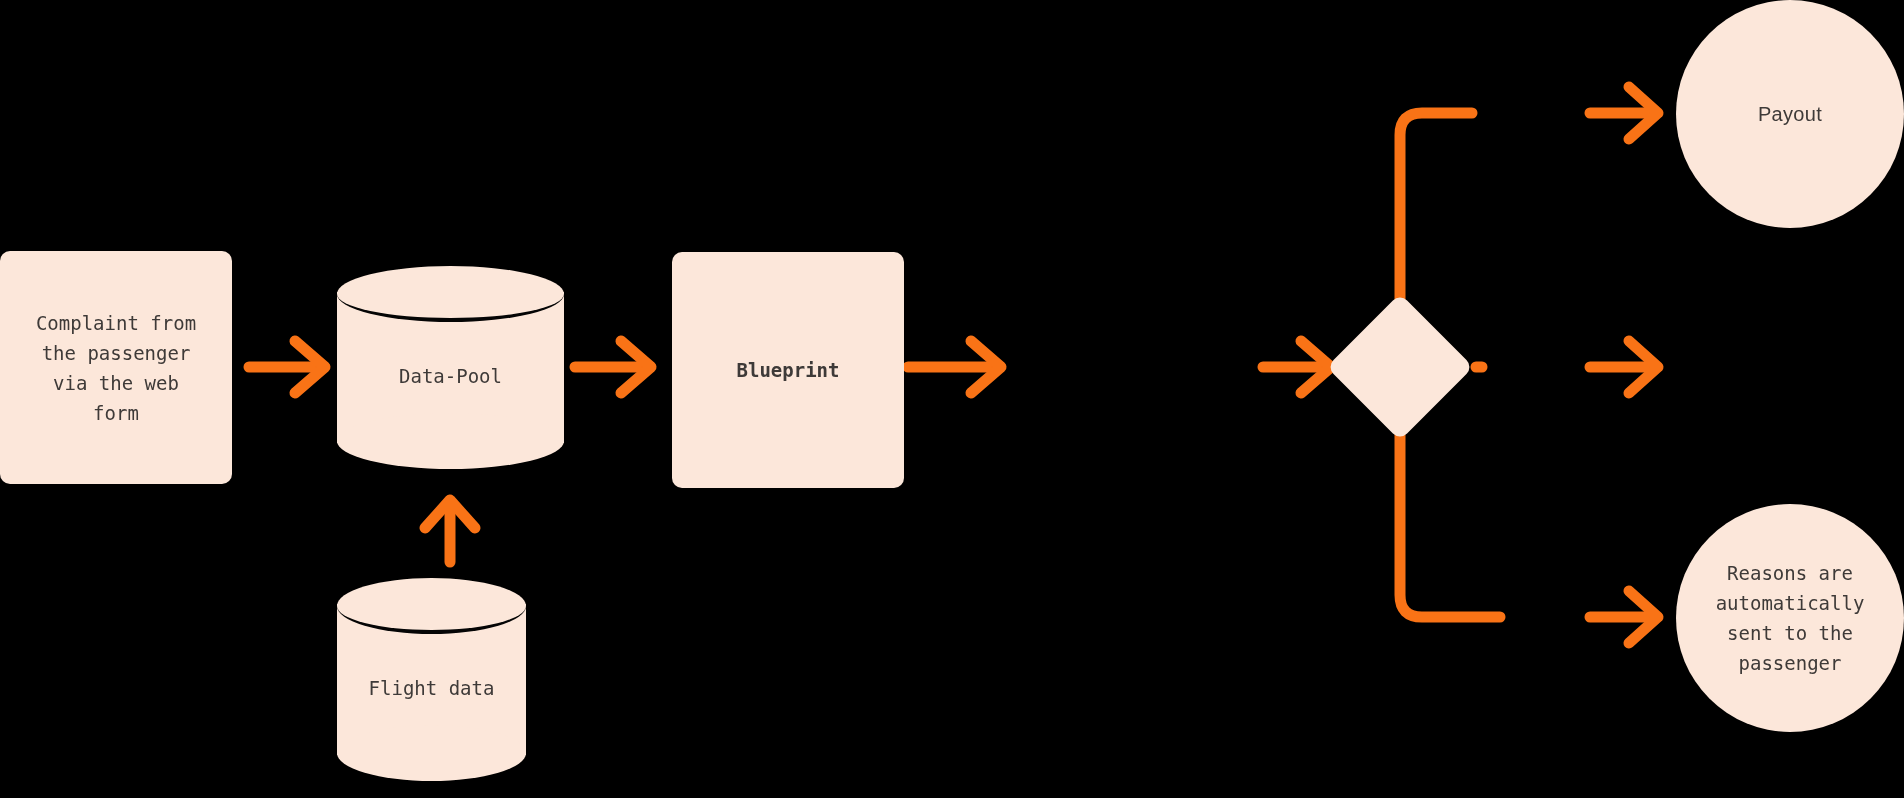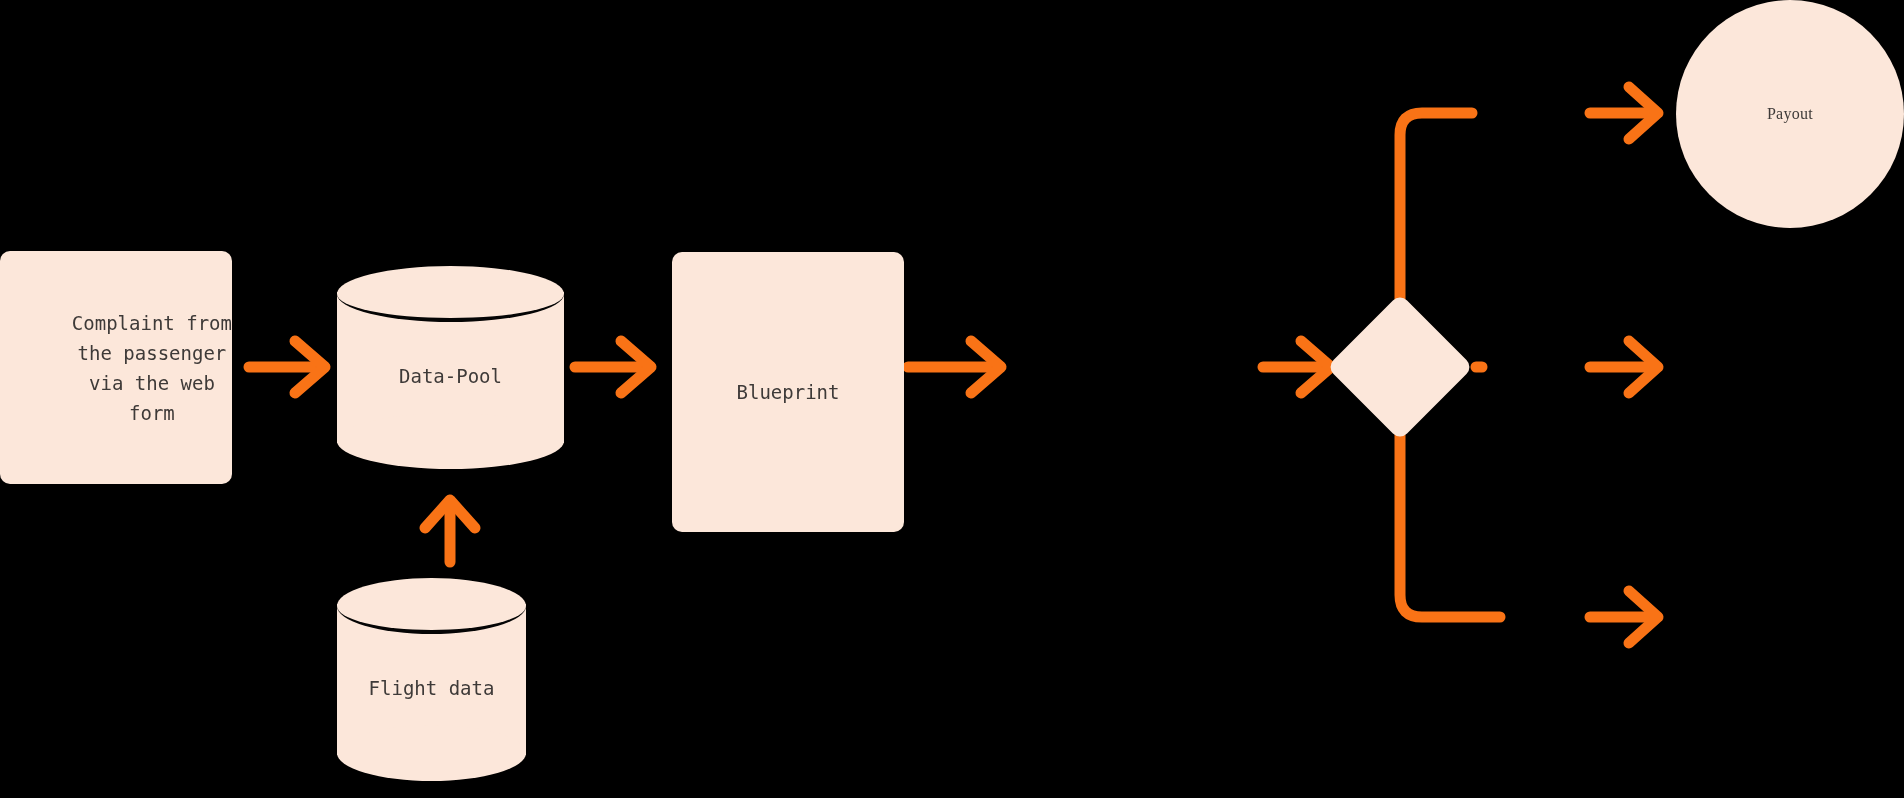--- a/index.html
+++ b/index.html
@@ -12,22 +12,22 @@
     color:#3E3A38;
     font-family:"DejaVu Sans Mono","Liberation Mono",monospace;
     font-size:19px;
     line-height:30px;
     text-align:center;
     white-space:pre-line;
     letter-spacing:0px;
     pointer-events:none;
   }
   .sanstext{
-    font-family:Liberation Serif, serif;
-    font-size:16px;
+    font-family:Liberation Sans, sans-serif;
+    font-size:20px;
     letter-spacing:.3px;
   }
 
   
   .rect{
     position:absolute;
     background:#FCE7DA;
     border-radius:10px;
     display:flex;align-items:center;justify-content:center;
   }
@@ -123,21 +123,21 @@
       <path class="hd" d="M1629 341 L1658 367 L1629 393"></path>
     </g>
 
     <g>
       <path class="ln" d="M1400 417 V595 Q1400 617 1422 617 H1500"></path>
       <path class="ln" d="M1590 617 H1655"></path>
       <path class="hd" d="M1629 591 L1658 617 L1629 643"></path>
     </g>
   </svg>
 
-  <div class="rect" style="left:0px;top:251px;width:232px;height:233px;justify-content:flex-end;">
+  <div class="rect" style="left:0px;top:251px;width:232px;height:233px;">
     <div class="nodetext">Complaint from
 the passenger
 via the web
 form</div>
   </div>
 
   <div class="cyl" style="left:337px;top:266px;width:227px;height:203px;">
     <div class="body"></div>
     <div class="bot"></div>
     <div class="top"></div>
@@ -148,26 +148,32 @@
 
   <div class="cyl" style="left:337px;top:578px;width:189px;height:203px;">
     <div class="body"></div>
     <div class="bot"></div>
     <div class="top"></div>
     <div class="label" style="top:92px;height:36px;">
       <span class="nodetext">Flight data</span>
     </div>
   </div>
 
-  <div class="rect" style="left:672px;top:252px;width:232px;height:280px;">
+  <div class="rect" style="left:672px;top:252px;width:232px;height:236px;font-weight:bold;">
     <div class="nodetext">Blueprint</div>
   </div>
 
 
   <div class="diamond" style="left:1348px;top:315px;width:104px;height:104px;"></div>
 
   <div class="circ" style="left:1676px;top:0px;width:228px;height:228px;">
     <div class="nodetext sanstext">Payout</div>
   </div>
 
 
+  <div class="circ" style="left:1676px;top:504px;width:228px;height:228px;">
+    <div class="nodetext">Reasons are
+automatically
+sent to the
+passenger</div>
+  </div>
 
 </div>
 
 </body></html>

